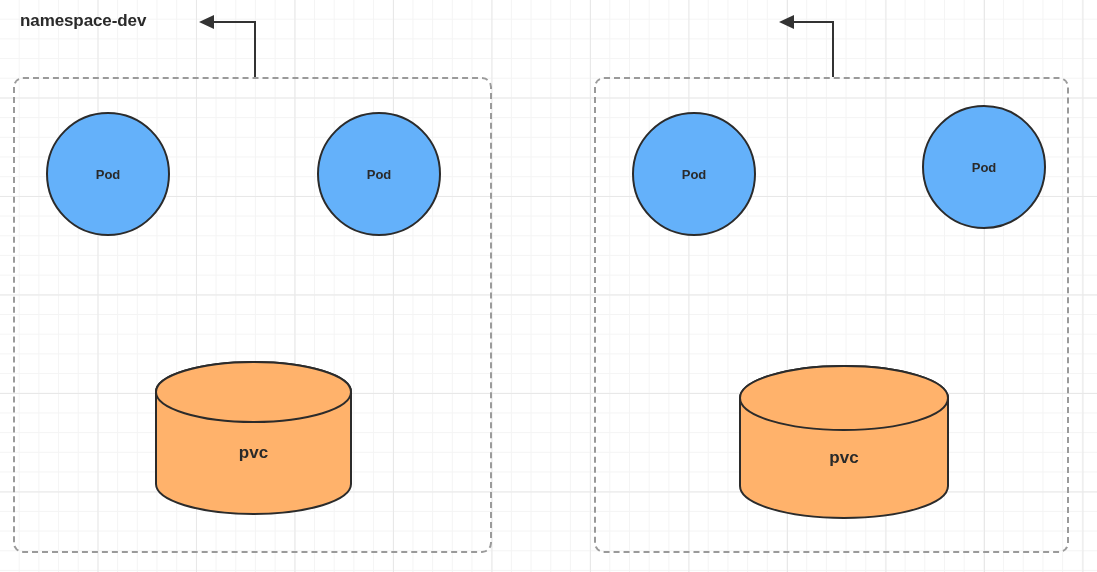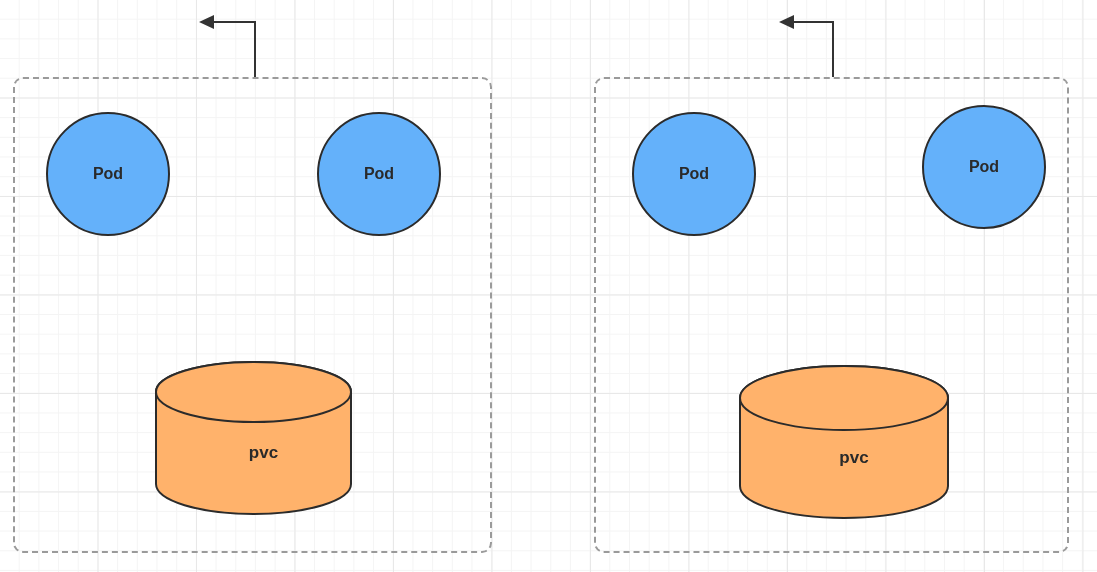--- a/index.html
+++ b/index.html
@@ -53,45 +53,46 @@
   .pod {
     position: absolute;
     border-radius: 50%;
     background: #64b1fa;
     border: 2px solid #2b2b2b;
     display: flex;
     align-items: center;
     justify-content: center;
   }
   .pod-label {
-    font-size: 16px;
+    font-size: 13px;
     font-weight: bold;
     color: #2a2a2a;
     pointer-events: none;
   }
 
   
   .cyl { position: absolute; }
   .cyl svg { display: block; overflow: visible; }
   .cyl-label {
     position: absolute;
-    left: 10px;
+    left: 0;
     width: 100%;
     text-align: center;
     font-size: 17px;
     font-weight: bold;
     color: #2a2a2a;
     pointer-events: none;
   }
 </style>
 </head>
 <body>
 
 <div id="canvas">
     <div class="ns-box" style="left: 13px; top: 77px; width: 479px; height: 476px; border-color: rgb(154, 154, 154);"></div>
+    <div class="ns-label" style="left: 20px; top: 11px; color: rgb(42, 42, 42);">namespace-dev</div>
     <div class="connector" style="left: 193px; top: 14px;"><svg width="74" height="71">
         <path d="M 62 63 L 62 8 L 17 8" fill="none" stroke="#333333" stroke-width="2"></path>
         <polygon points="6,8 21,1 21,15" fill="#333333"></polygon>
       </svg></div>
     <div class="pod" style="left: 46px; top: 112px; width: 124px; height: 124px; background: rgb(100, 177, 250); border-color: rgb(43, 43, 43);">
       <span class="pod-label" style="color: rgb(42, 42, 42);">Pod</span>
     </div>
     <div class="pod" style="left: 317px; top: 112px; width: 124px; height: 124px; background: rgb(100, 177, 250); border-color: rgb(43, 43, 43);">
       <span class="pod-label" style="color: rgb(42, 42, 42);">Pod</span>
     </div>

